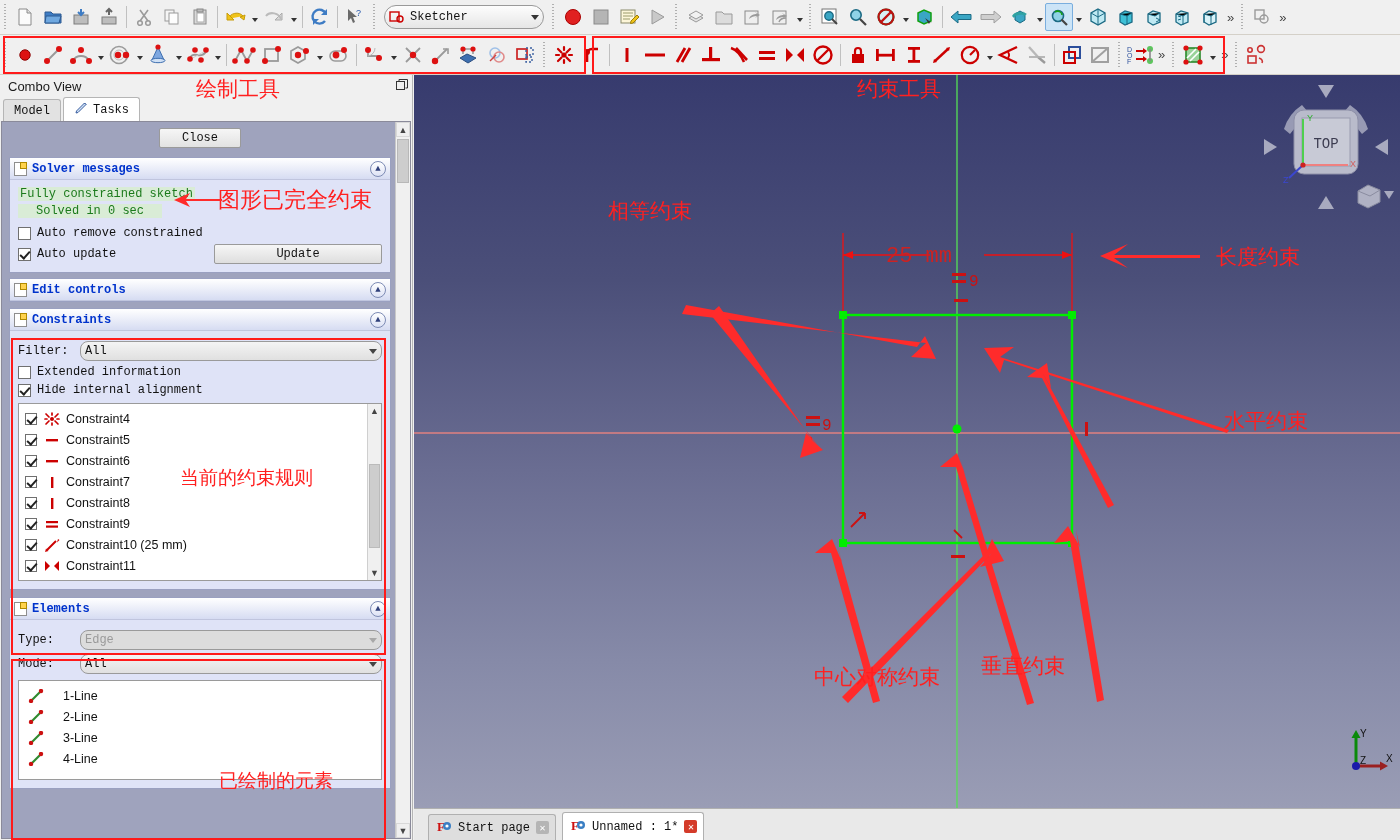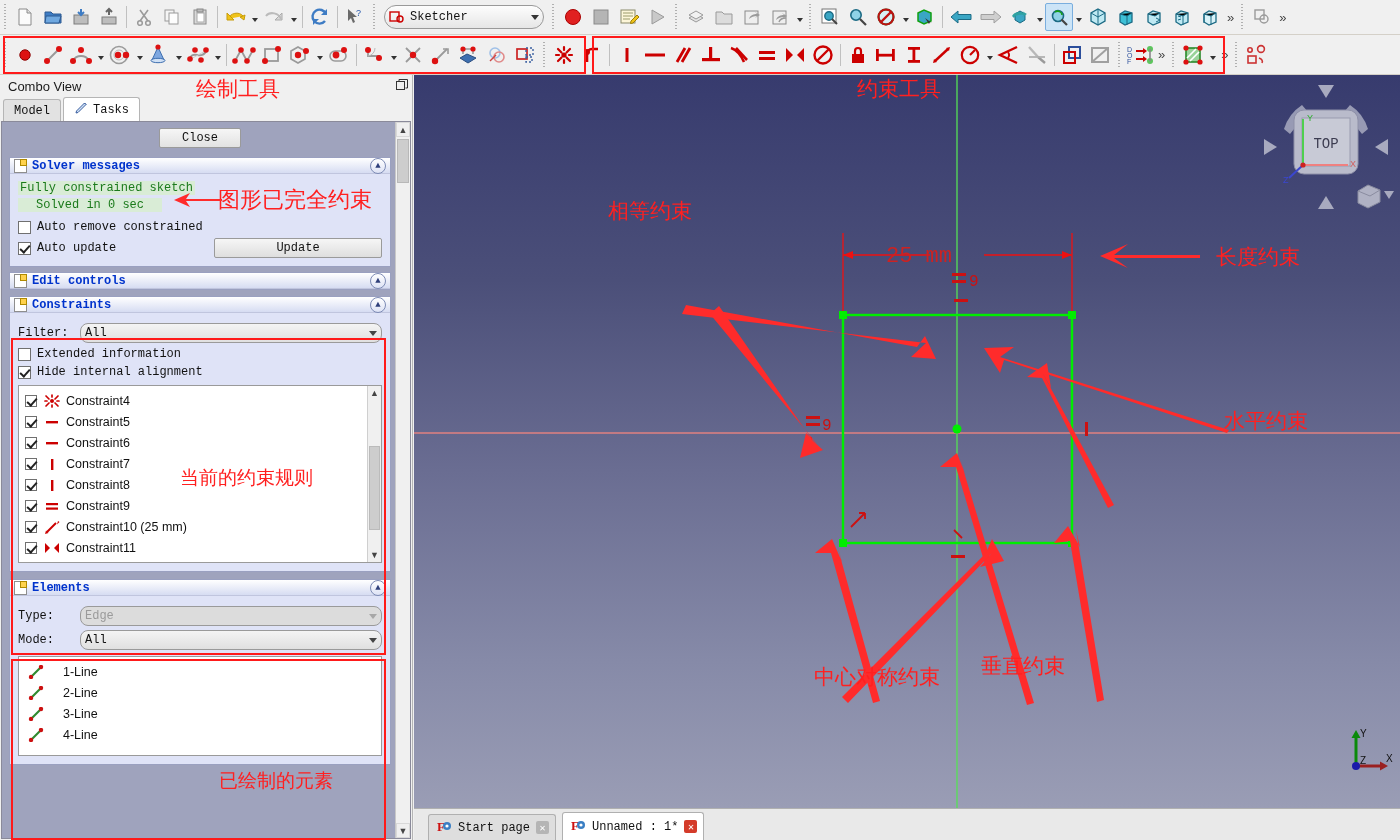--- a/index.html
+++ b/index.html
@@ -101,21 +101,21 @@
   .close-row { padding: 6px 0 4px 0; text-align: center; }
   .btn-close {
     width: 82px; height: 20px; font-family:"Liberation Mono", monospace; font-size: 12px;
     background: linear-gradient(to bottom,#f6f6f6,#e2e2e2);
     border: 1px solid #9a9a9a; border-radius: 2px; color: #111; cursor: pointer;
   }
 
   
   .group { margin: 5px 7px 0 7px; border: 1px solid #9aa0c0; background: #dfe3f7; }
   .group-header {
-    height: 16px; display: flex; align-items: center; gap: 5px; padding: 0 4px;
+    height: 22px; display: flex; align-items: center; gap: 5px; padding: 0 4px;
     background: linear-gradient(to bottom,#ffffff,#d6dcf2);
     border-bottom: 1px solid #c0c5de;
     font-family: "Liberation Mono", monospace; font-size: 12px; font-weight: bold; color: #0033cc;
     cursor: pointer; position: relative;
   }
   .group-header .g-title { flex: 1; }
   .pg-icon { width: 13px; height: 14px; background:#fff; border: 1px solid #8e8e8e; position: relative; flex:none;}
   .pg-icon::after { content:""; position:absolute; right:-1px; top:-1px; width:5px; height:5px; background:#ffd24d; border:1px solid #b08a00;}
   .collapse-btn {
     width: 16px; height: 16px; border-radius: 50%; border: 1px solid #7d8bb5;

